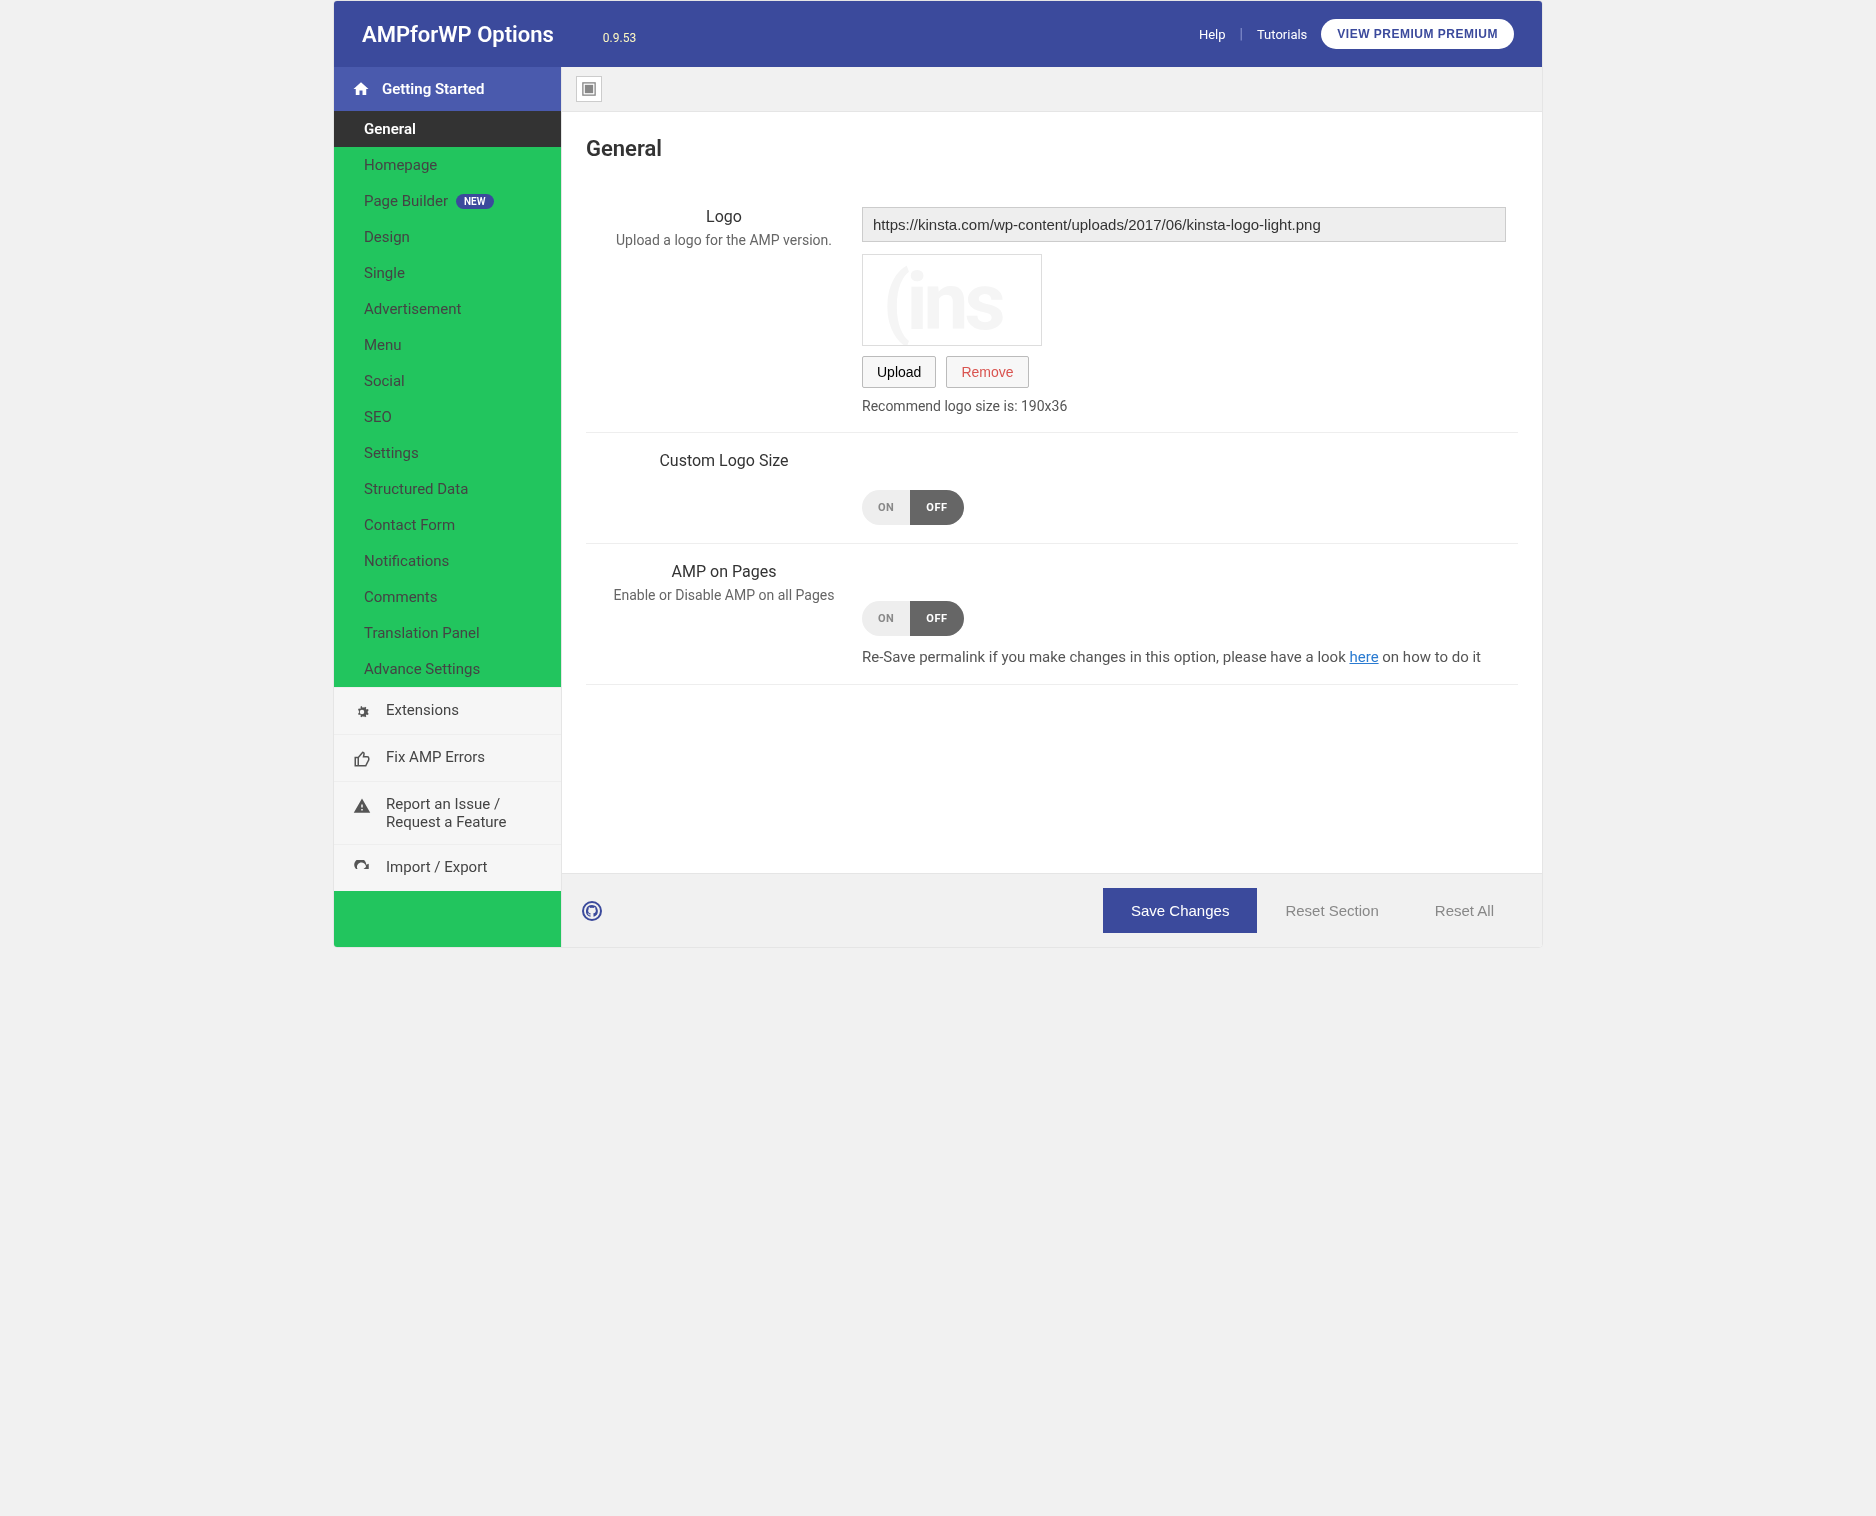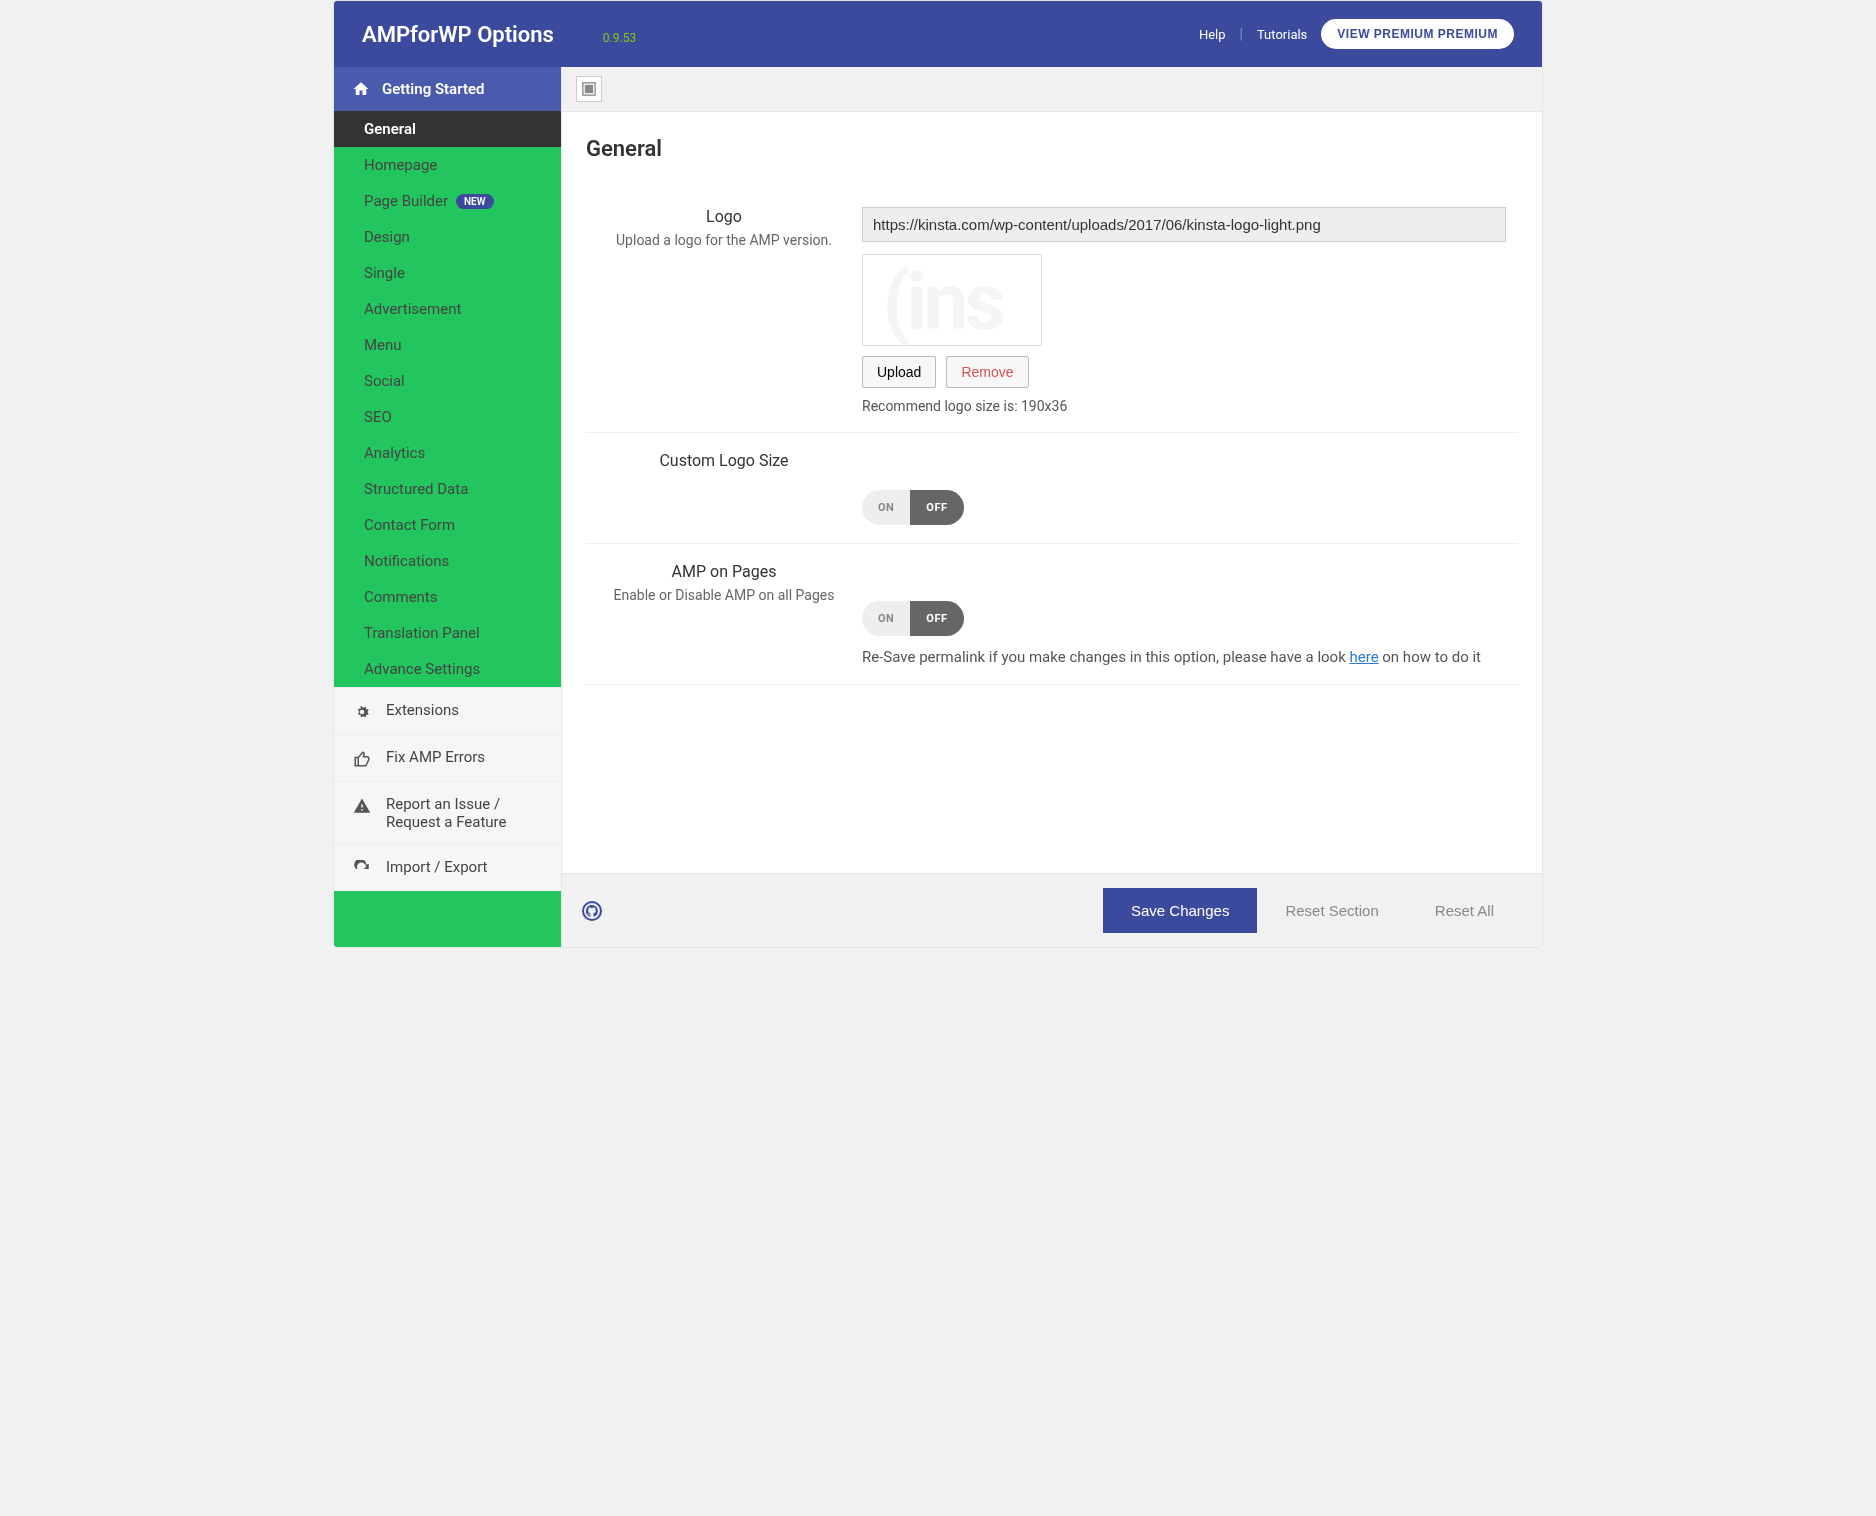--- a/index.html
+++ b/index.html
@@ -1,21 +1,21 @@
 <!DOCTYPE html>
 <html><head>
 <meta charset="utf-8">
 <style>
 * { margin: 0; padding: 0; box-sizing: border-box; }
 body { font-family: -apple-system, BlinkMacSystemFont, "Segoe UI", Roboto, sans-serif; background: #f1f1f1; color: #333; font-size: 14px; }
 .container { max-width: 1210px; margin: 0 auto; background: #fff; border: 1px solid #e5e5e5; border-radius: 4px; overflow: hidden; }
 .header { background: #3b4a9c; color: #fff; display: flex; align-items: center; justify-content: space-between; padding: 18px 28px; }
 .header-left { display: flex; align-items: baseline; gap: 8px; }
 .header-title { font-size: 22px; font-weight: 600; }
-.header-version { font-size: 12px; color: #84cc16; padding-left: 41px; }
+.header-version { font-size: 12px; color: #fef9c3; padding-left: 41px; }
 .header-right { display: flex; align-items: center; gap: 14px; }
 .header-link { color: #fff; font-size: 13px; text-decoration: none; cursor: pointer; }
 .header-divider { color: #8a95d0; }
 .premium-btn { background: #fff; color: #3b4a9c; border: none; padding: 8px 16px; border-radius: 16px; font-size: 12px; font-weight: 600; letter-spacing: 0.5px; cursor: pointer; }
 .body { display: flex; min-height: 880px; }
 .sidebar { width: 228px; background: #22c55e; border-right: 1px solid #e5e5e5; }
 .sidebar-section-header { background: #4a5aad; color: #fff; padding: 13px 18px; display: flex; align-items: center; gap: 12px; font-weight: 600; font-size: 15px; cursor: pointer; }
 .sidebar-item { padding: 9px 18px 9px 30px; font-size: 15px; color: #444; cursor: pointer; display: flex; align-items: center; gap: 8px; }
 .sidebar-item.active { background: #333; color: #fff; font-weight: 600; }
 .new-badge { background: #3b4a9c; color: #fff; font-size: 10px; font-weight: 600; padding: 2px 8px; border-radius: 10px; }
@@ -103,21 +103,21 @@
       <div class="sidebar-item">
           <span>Menu</span>
         </div>
       <div class="sidebar-item">
           <span>Social</span>
         </div>
       <div class="sidebar-item">
           <span>SEO</span>
         </div>
       <div class="sidebar-item">
-          <span>Analytics</span>
+          <span>Settings</span>
         </div>
       <div class="sidebar-item">
           <span>Structured Data</span>
         </div>
       <div class="sidebar-item">
           <span>Contact Form</span>
         </div>
       <div class="sidebar-item">
           <span>Notifications</span>
         </div>

